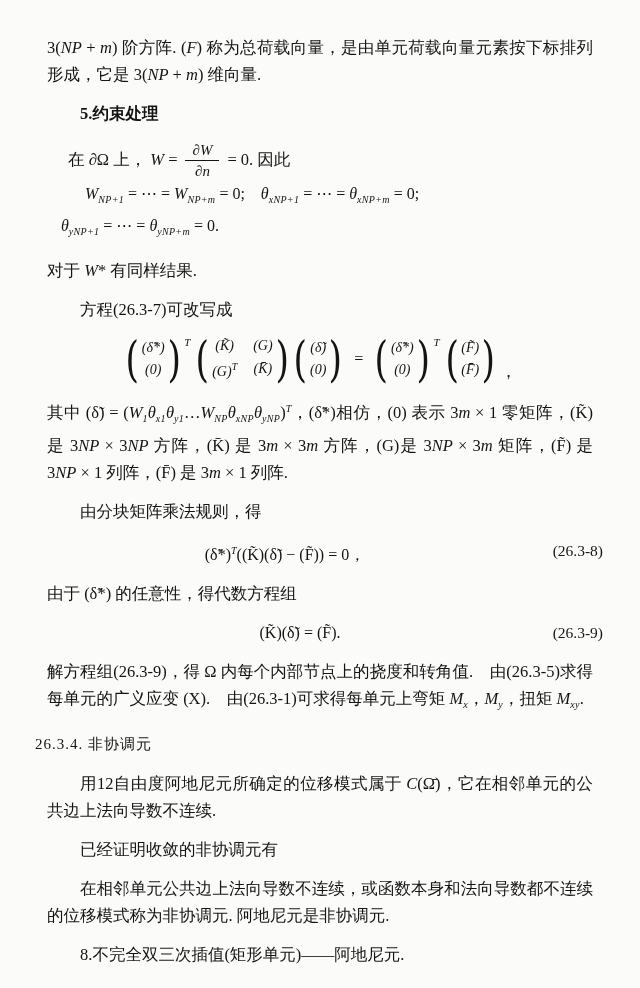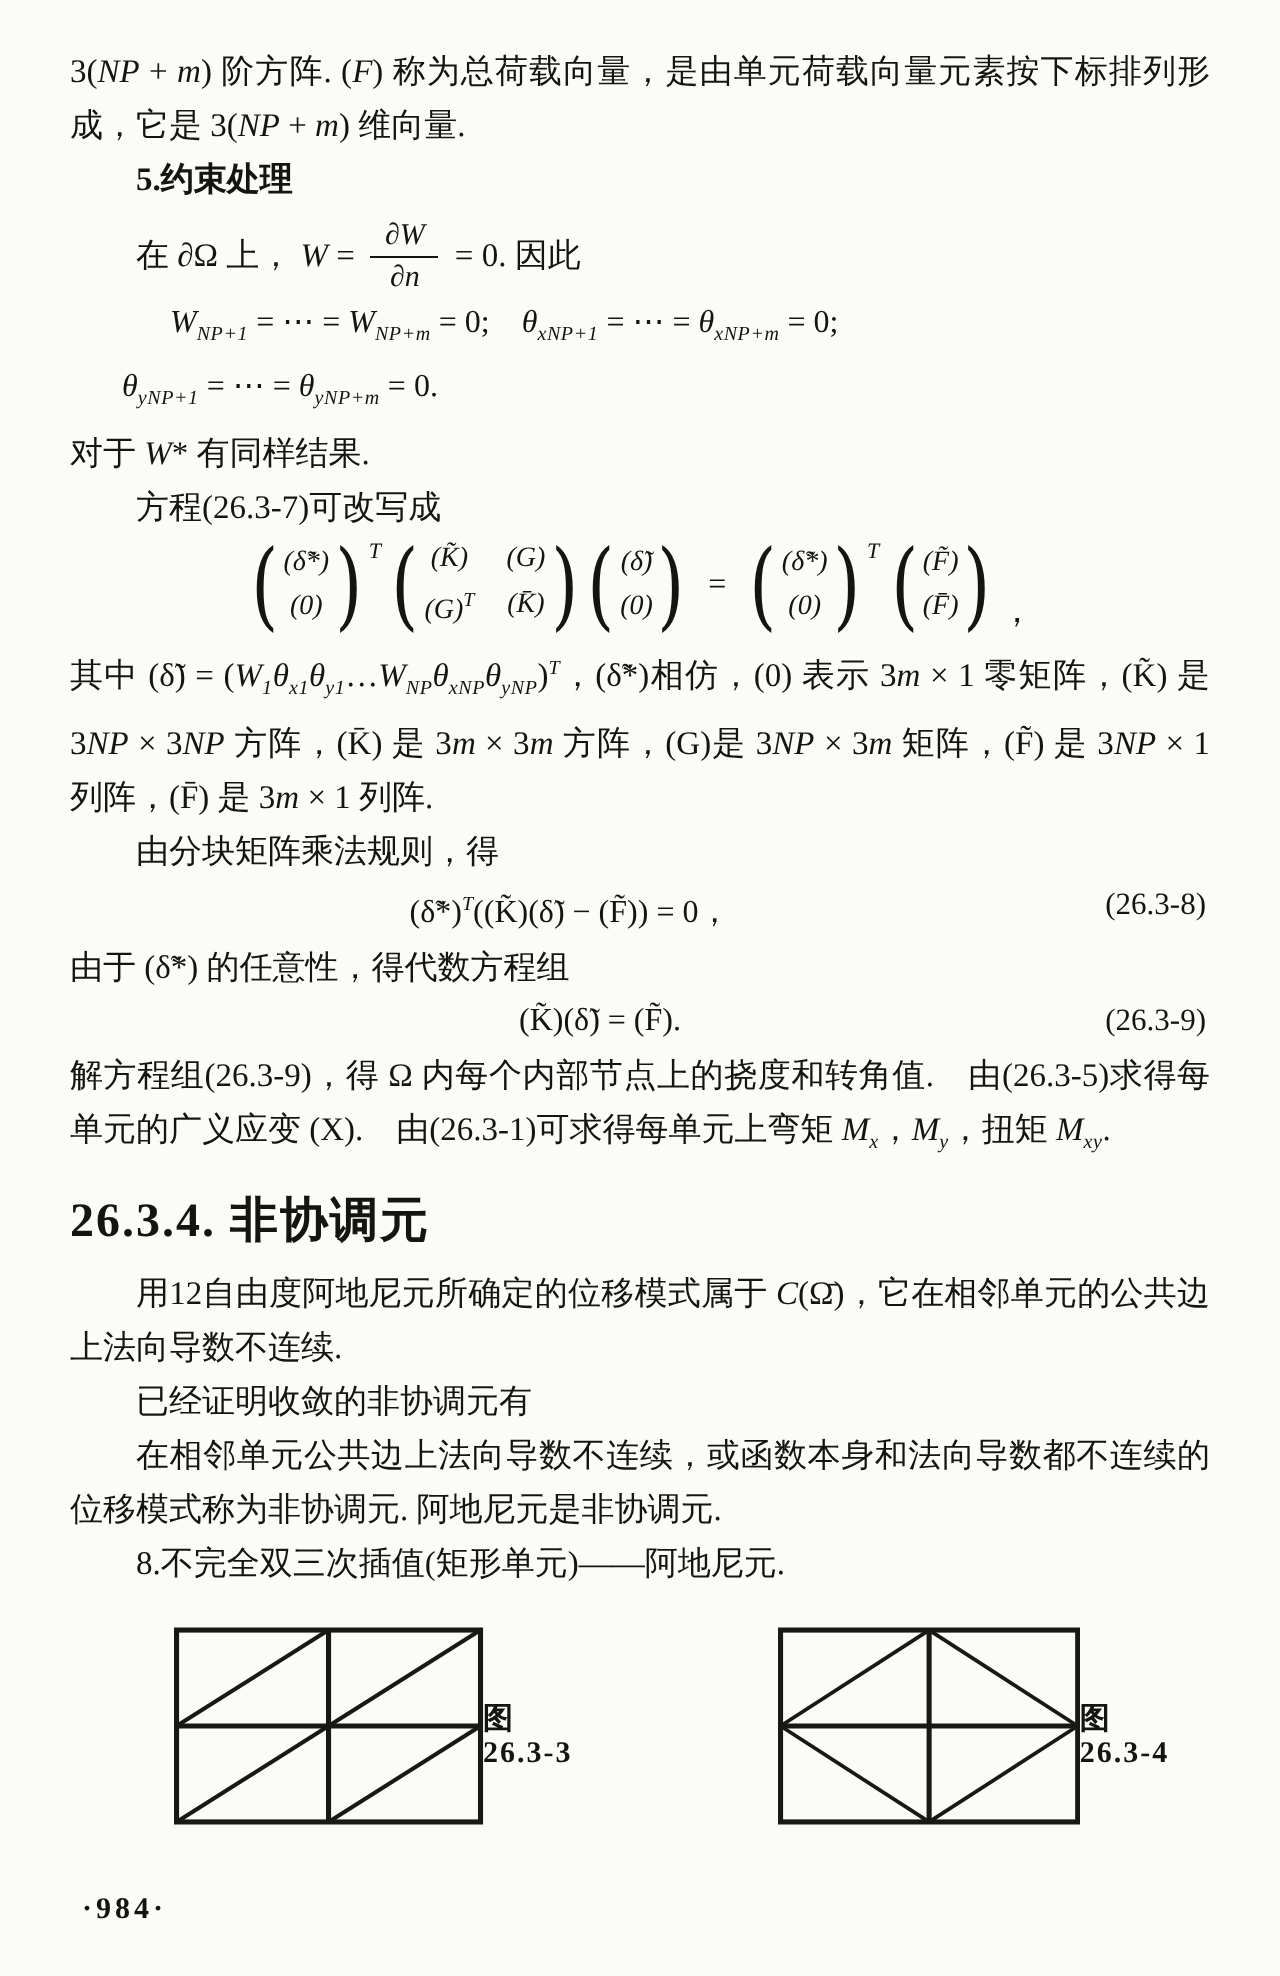--- a/index.html
+++ b/index.html
@@ -2,21 +2,21 @@
 <html><head>
 <meta charset="utf-8">
 <style>
   html,body{margin:0;padding:0;}
   body{
     width:640px;height:988px;background:#fbfbf9;color:#161412;
     font-family:"Liberation Serif","DejaVu Serif",serif;
     -webkit-font-smoothing:antialiased;
   }
   .page{box-sizing:border-box;width:640px;height:988px;padding:22px 35px 0 35px;overflow:hidden;position:relative;}
-  p{margin:0;font-size:16.5px;line-height:27px;text-align:justify;}
+  p{margin:12px;font-size:16.5px;line-height:27px;text-align:justify;}
   .indent{text-indent:2em;}
   .bold{font-weight:bold;}
   i{font-style:italic;}
   sub{font-size:10px;vertical-align:-4px;font-style:italic;letter-spacing:0.3px;}
   sup{font-size:10px;vertical-align:6px;font-style:italic;}
 
   
   .fline{display:flex;align-items:center;gap:8px;height:42px;margin:4px 0 0 0;padding-left:2em;font-size:16.5px;}
   .frac{display:inline-flex;flex-direction:column;align-items:center;font-size:15px;line-height:1.2;}
   .frac .num{border-bottom:1.5px solid #161412;padding:0 7px 1px;}
@@ -35,21 +35,21 @@
   .eqsign{font-size:16px;margin:0 9px;}
   .mcomma{align-self:flex-end;font-size:17px;margin-left:2px;}
 
   
   .eqnum-row{position:relative;margin:0;line-height:27px;}
   .eqnum-row .formula{text-align:center;font-size:16px;}
   .eqnum-row .formula.shift1{padding-right:70px;}
   .eqnum-row .formula.shift2{padding-right:40px;}
   .eqnum-row .label{position:absolute;right:2px;top:0;font-size:15.5px;font-style:normal;}
 
-  .section-heading{font-size:24px;font-weight:bold;margin:12px 0 8px 0;letter-spacing:1px;line-height:28px;}
+  .section-heading{font-size:15px;font-weight:normal;margin:12px 0 8px 0;letter-spacing:1px;line-height:28px;}
 
   .figrow{display:flex;margin-top:10px;align-items:flex-start;}
   .figblock{display:flex;flex-direction:row;align-items:center;}
   .figblock.f1{margin-left:52px;}
   .figblock.f2{margin-left:82px;}
   .figcaption{margin-top:10px;font-weight:bold;font-size:15px;letter-spacing:1px;}
   svg{display:block;}
 
   .pagenum{margin-top:26px;margin-left:6px;font-weight:bold;font-size:15px;letter-spacing:2px;}
 </style>

